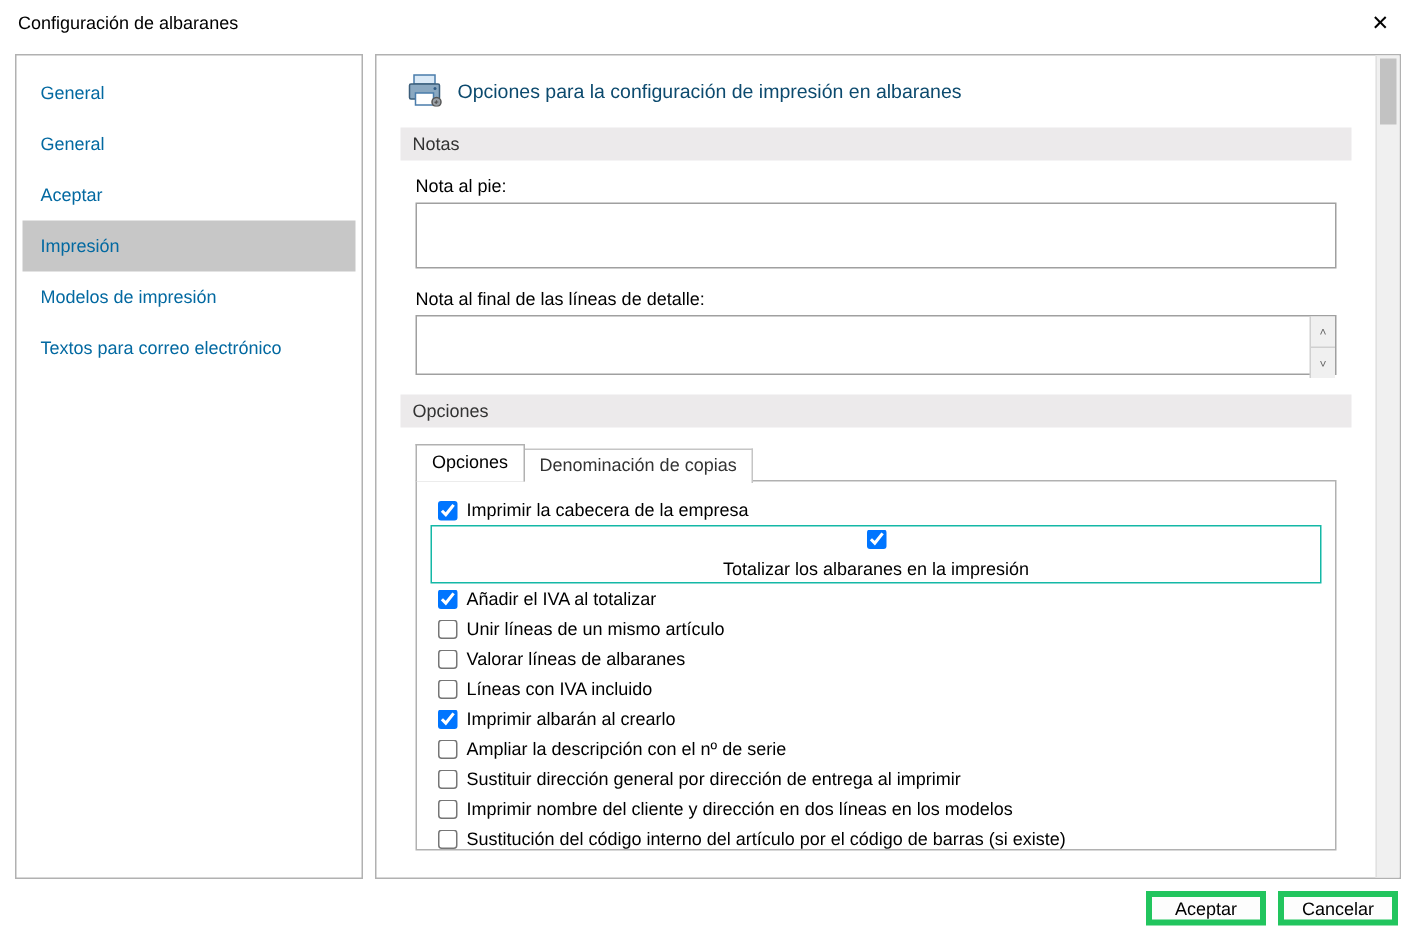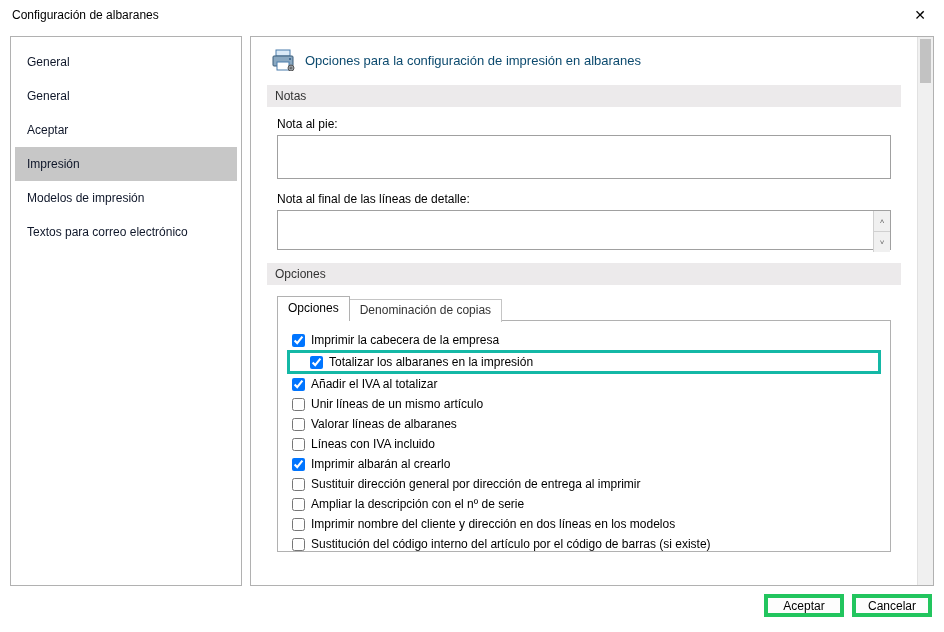--- a/index.html
+++ b/index.html
@@ -37,21 +37,21 @@
   }
   .sidebar {
     width: 232px;
     border: 1px solid #b1b1b1;
     background: #fff;
     padding: 8px 4px;
   }
   .sidebar-item {
     padding: 10px 12px;
     cursor: pointer;
-    color: #0f172a;
+    color: #0369a1;
     font-size: 12px;
   }
   .sidebar-item.selected {
     background: #c7c7c7;
   }
   .content-wrap {
     flex: 1;
     border: 1px solid #b1b1b1;
     position: relative;
     display: flex;
@@ -181,23 +181,24 @@
     padding: 12px 14px 0 14px;
   }
   .check-list { display: flex; flex-direction: column; gap: 6px; }
   .check-row {
     display: flex;
     align-items: center;
     gap: 6px;
     font-size: 12px;
   }
   .check-row.highlighted {
-    border: 3px solid #14b8a6;
+    border: 1px solid #14b8a6;
     padding: 2px 20px;
     margin: -3px -5px;
+    flex-direction: column;
   }
   input[type="checkbox"] {
     width: 13px;
     height: 13px;
     margin: 0;
   }
   .button-row {
     display: flex;
     justify-content: flex-end;
     gap: 8px;
@@ -299,25 +300,25 @@
               <label class="check-row">
                 <input type="checkbox" style="">
                 <span>Líneas con IVA incluido</span>
               </label>
               <label class="check-row">
                 <input type="checkbox" checked="" style="">
                 <span>Imprimir albarán al crearlo</span>
               </label>
               <label class="check-row">
                 <input type="checkbox" style="">
+                <span>Ampliar la descripción con el nº de serie</span>
+              </label>
+              <label class="check-row">
+                <input type="checkbox" style="">
                 <span>Sustituir dirección general por dirección de entrega al imprimir</span>
-              </label>
-              <label class="check-row">
-                <input type="checkbox" style="">
-                <span>Ampliar la descripción con el nº de serie</span>
               </label>
               <label class="check-row">
                 <input type="checkbox" style="">
                 <span>Imprimir nombre del cliente y dirección en dos líneas en los modelos</span>
               </label>
               <label class="check-row">
                 <input type="checkbox" style="">
                 <span>Sustitución del código interno del artículo por el código de barras (si existe)</span>
               </label>
             </div>

